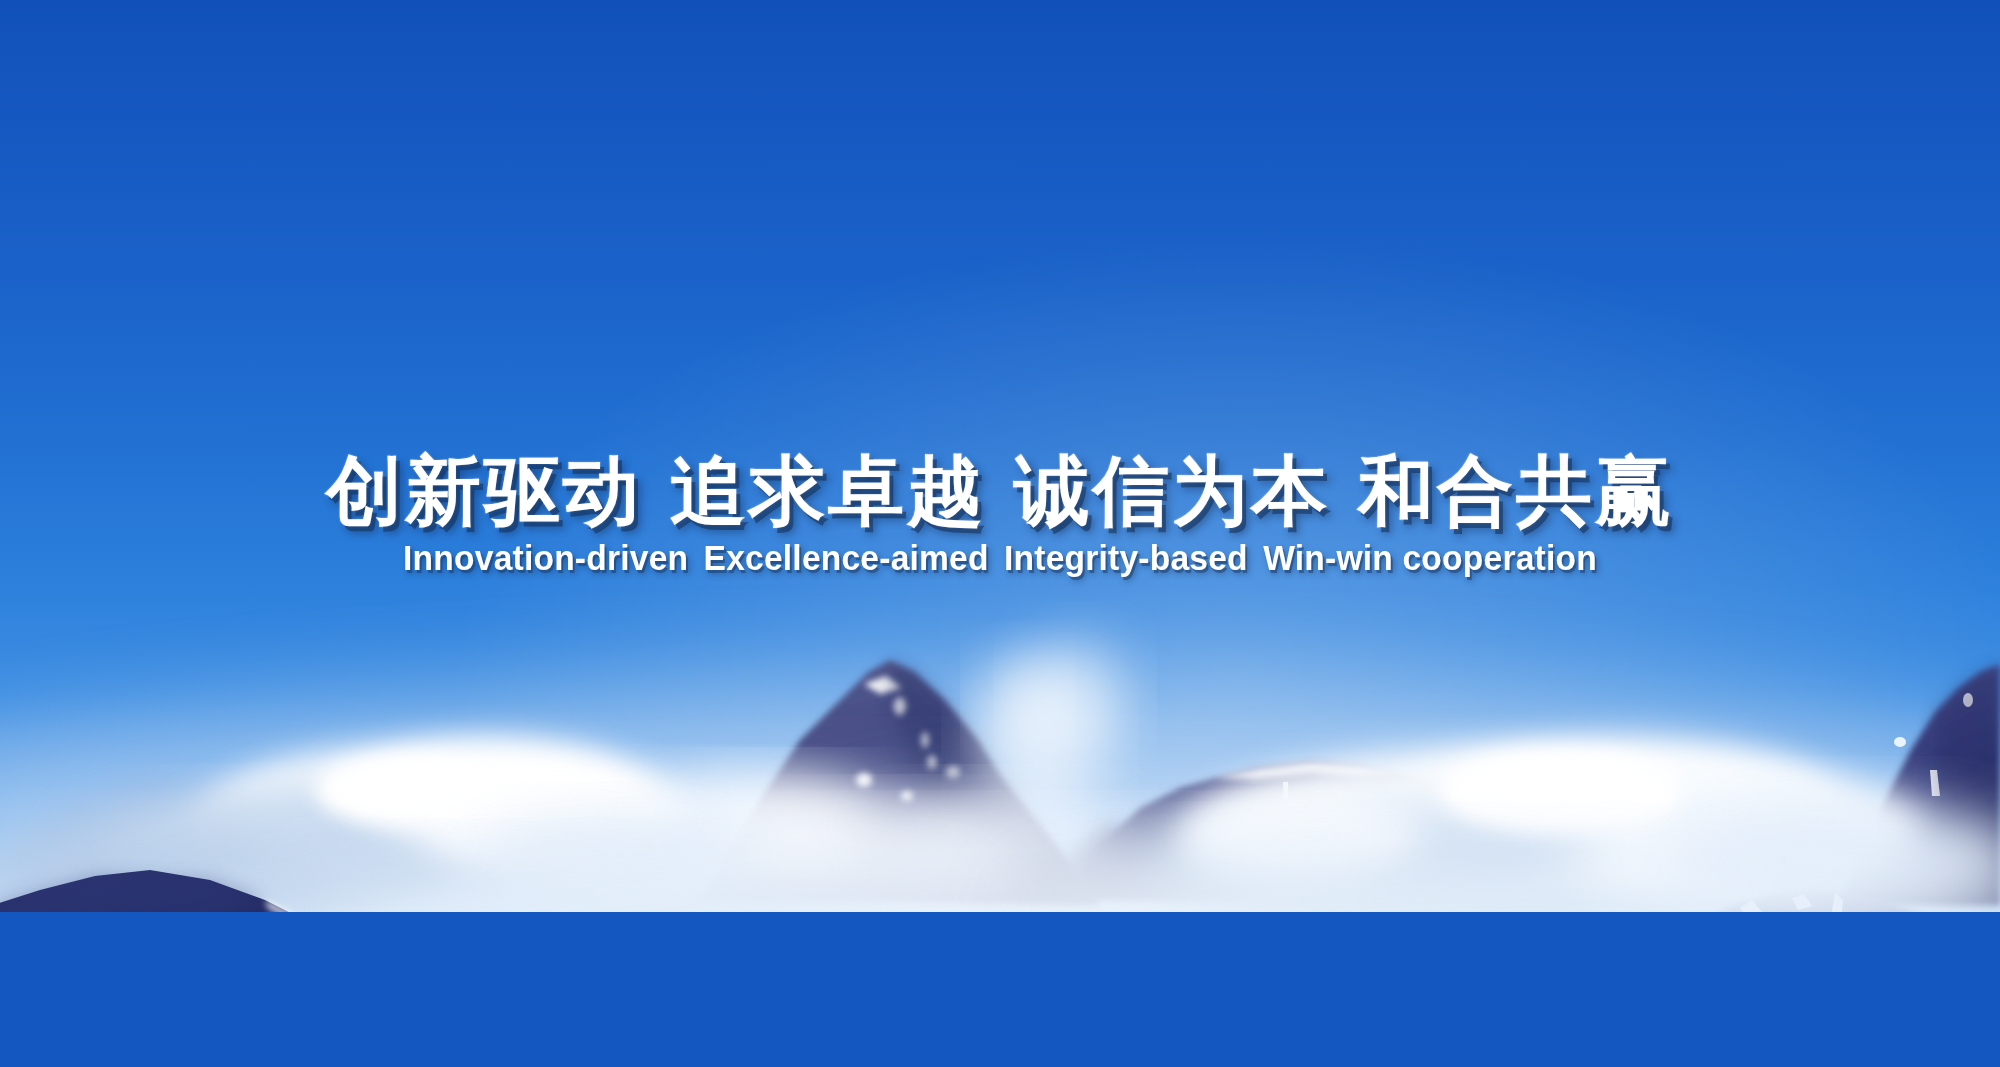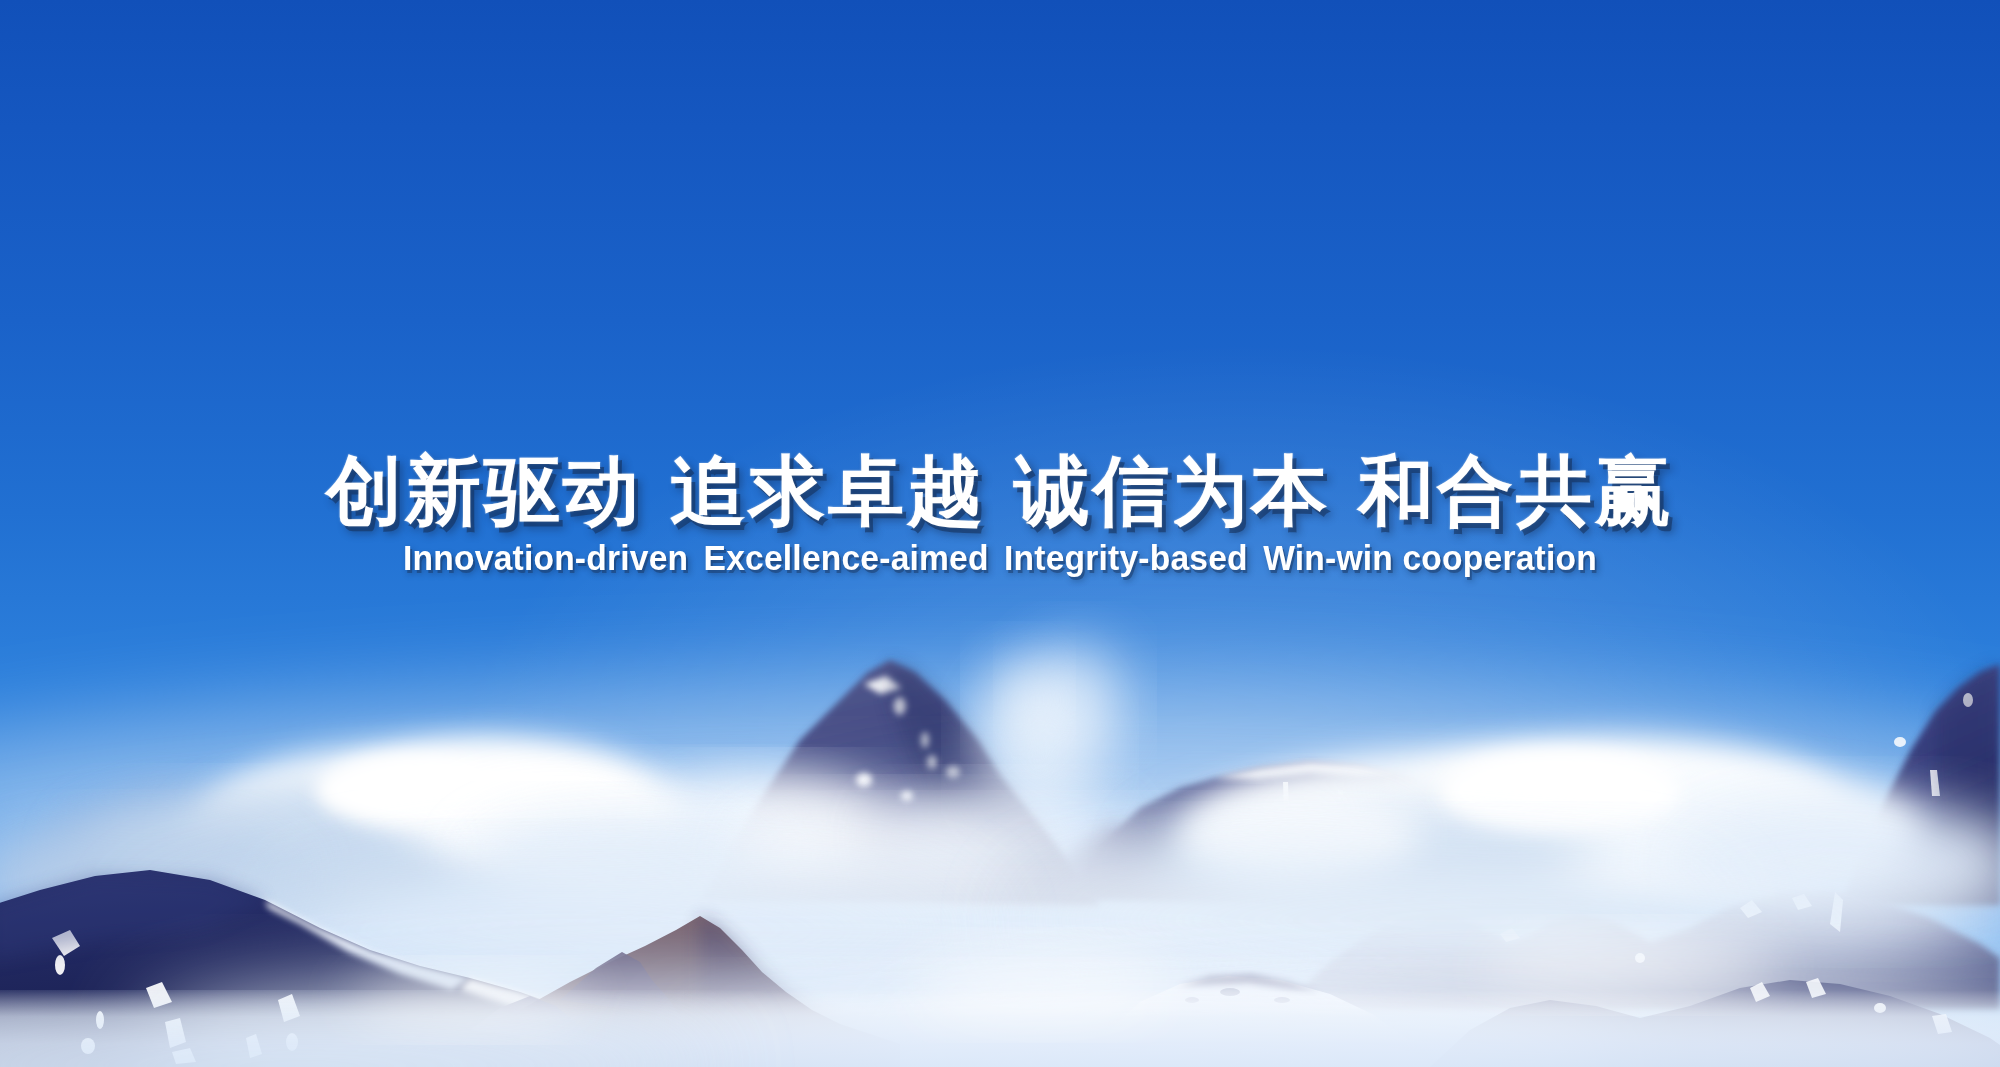--- a/index.html
+++ b/index.html
@@ -8,21 +8,21 @@
   html, body {
     width:2000px; height:1067px;
     overflow:hidden;
     background:#1557c0;
     font-family:"Liberation Sans", sans-serif;
   }
 
   .banner {
     position:relative;
     width:2000px;
-    height:1067px;
+    height:912px;
     overflow:hidden;
   }
 
   
   .sky {
     position:absolute;
     inset:0;
     background:linear-gradient(to bottom,
       #1150b9 0%,
       #1557c0 12%,

